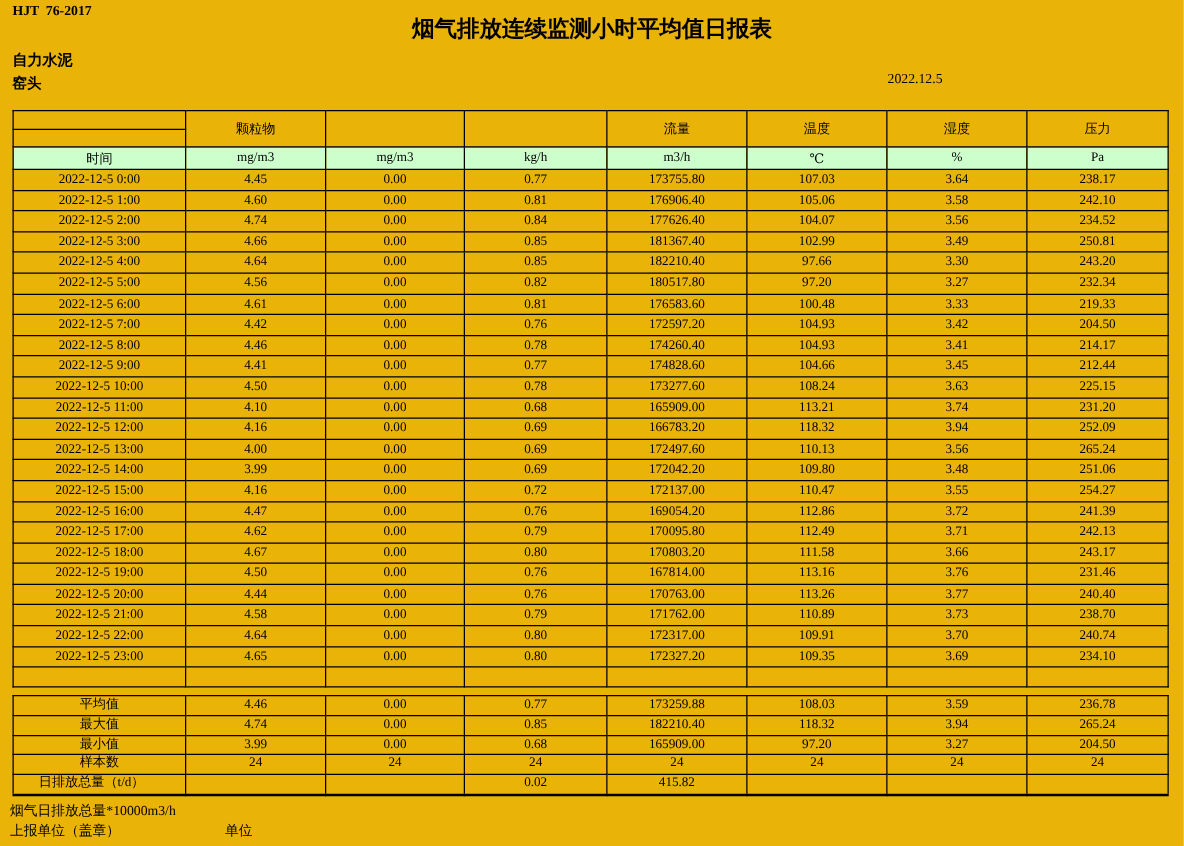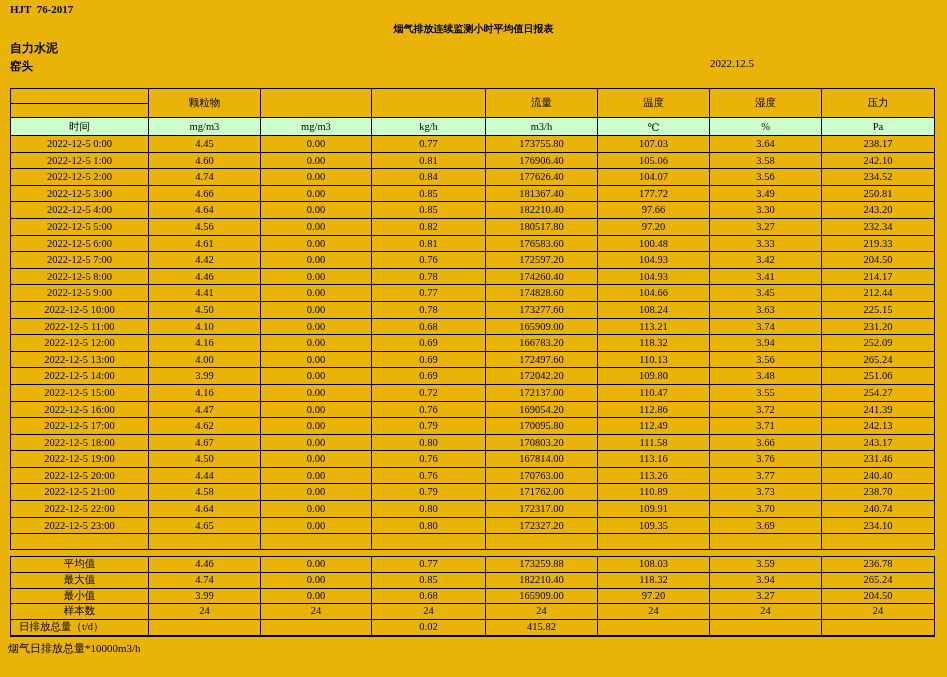--- a/index.html
+++ b/index.html
@@ -10,22 +10,22 @@
     color: #000;
     overflow: hidden;
   }
   .page { position: relative; width: 947px; height: 677px; background: #eab308; }
 
   .std-code {
     position: absolute; left: 10px; top: 3px;
     font-size: 11px; font-weight: bold; white-space: pre;
   }
   .report-title {
-    position: absolute; left: 0; top: 22px; width: 100%;
-    text-align: center; font-size: 10px; font-weight: bold;
+    position: absolute; left: 0; top: 11px; width: 100%;
+    text-align: center; font-size: 18px; font-weight: bold;
   }
   .company { position: absolute; left: 10px; top: 40px; font-size: 12px; font-weight: bold; }
   .station { position: absolute; left: 10px; top: 59px; font-size: 11.5px; font-weight: bold; }
   .report-date { position: absolute; left: 710px; top: 57px; font-size: 11px; }
 
   table { border-collapse: collapse; table-layout: fixed; }
   td {
     border: 1px solid #000;
     font-size: 10.5px;
     text-align: center;
@@ -35,21 +35,21 @@
   }
 
   .main-table { position: absolute; left: 10px; top: 88px; width: 924px; }
   .main-table tr.h1 td { height: 15px; margin-left: 35px; }
   .main-table tr.h2 td { height: 14px; }
   .main-table tr.units td { height: 18px; background: #ccffcc; }
   .main-table tbody td { height: 15.6px; line-height: 15.6px; }
 
   .summary-table { position: absolute; left: 10px; top: 556px; width: 924px; border-bottom: 2px solid #000; }
   .summary-table td { height: 14.8px; line-height: 14.8px; }
-  .summary-table td.left { text-align: left; padding-left: 8px; }
+  .summary-table td.left { text-align: left; padding-left: 20px; }
 
   .note-line { position: absolute; left: 8px; top: 641px; font-size: 11px; }
   .sign-line { position: absolute; left: 8px; top: 657px; width: 400px; font-size: 11px; }
   .sign-line .unit-label { position: absolute; left: 172px; top: 0; }
 </style>
 </head>
 <body>
 
 <div class="page">
 
@@ -125,21 +125,21 @@
           <td>104.07</td>
           <td>3.56</td>
           <td>234.52</td>
         </tr>
         <tr>
           <td>2022-12-5 3:00</td>
           <td>4.66</td>
           <td>0.00</td>
           <td>0.85</td>
           <td>181367.40</td>
-          <td>177.72</td>
+          <td>102.99</td>
           <td>3.49</td>
           <td>250.81</td>
         </tr>
         <tr>
           <td>2022-12-5 4:00</td>
           <td>4.64</td>
           <td>0.00</td>
           <td>0.85</td>
           <td>182210.40</td>
           <td>97.66</td>
@@ -408,14 +408,18 @@
           <td>0.02</td>
           <td>415.82</td>
           <td></td>
           <td></td>
           <td></td>
         </tr>
       </tbody>
   </table>
 
   <div class="note-line">烟气日排放总量*10000m3/h</div>
+  <div class="sign-line">
+    <span>上报单位（盖章）</span>
+    <span class="unit-label">单位</span>
+  </div>
 
 </div>
 
 </body></html>

